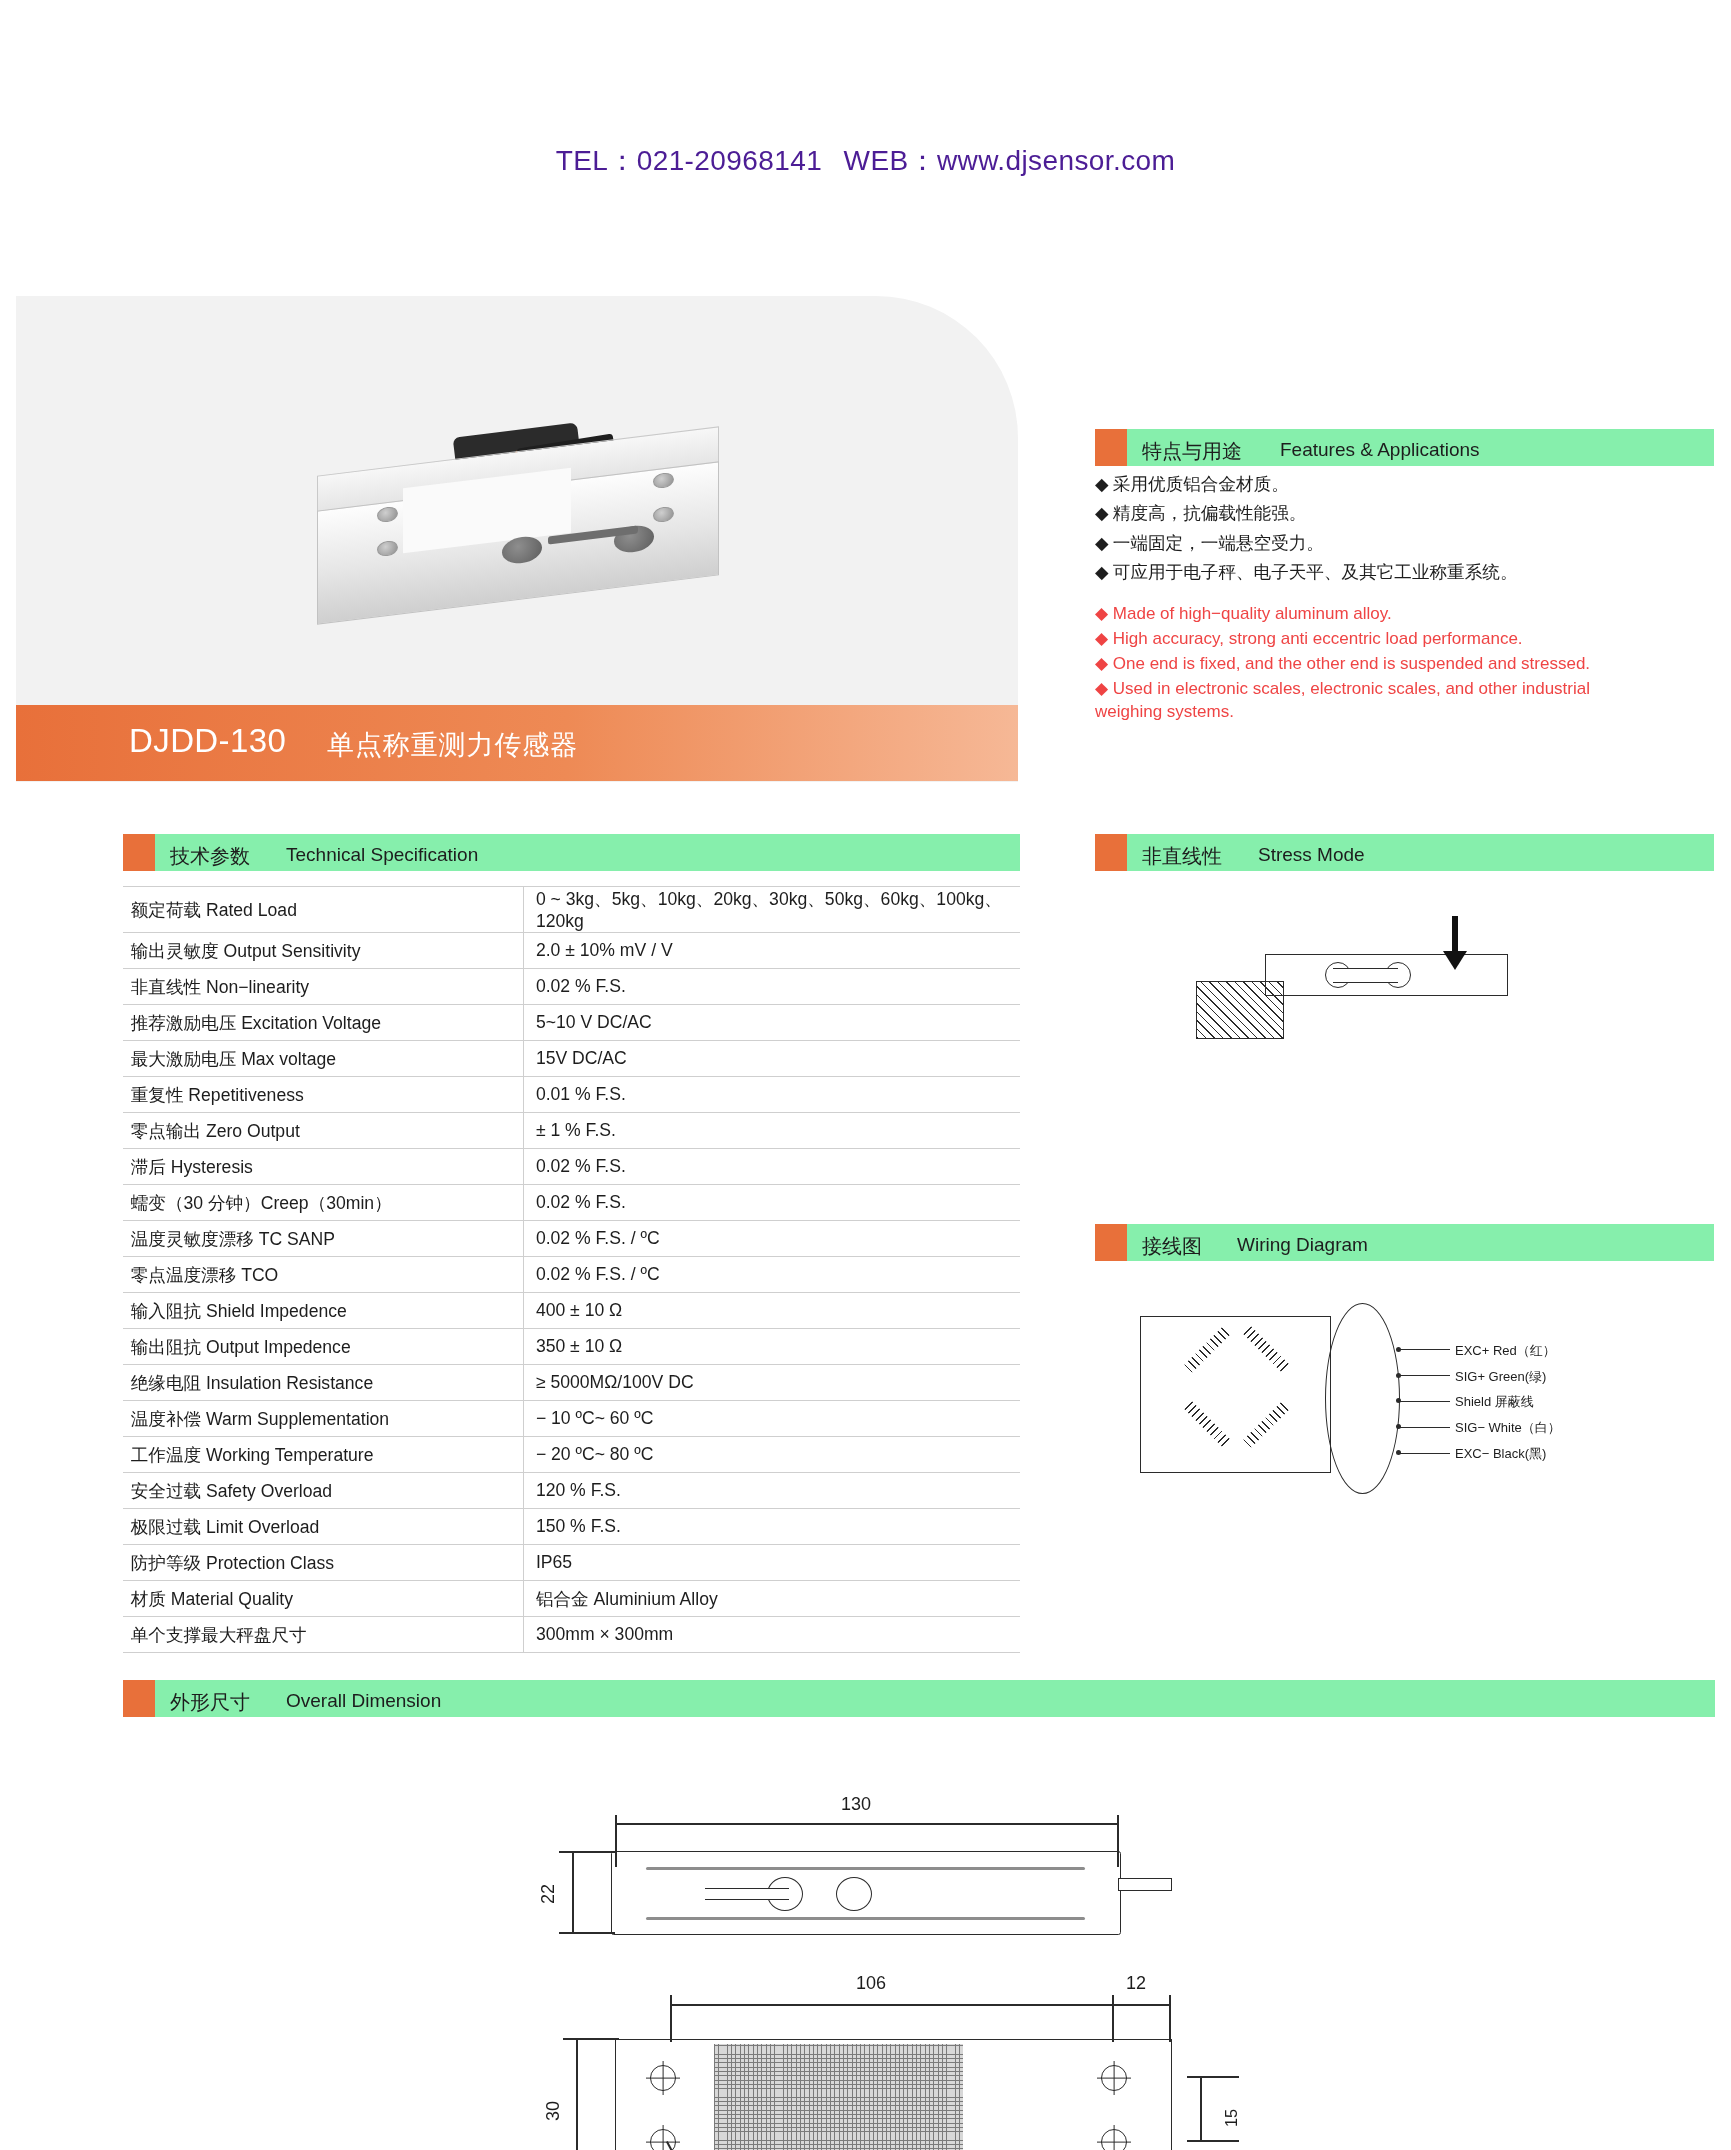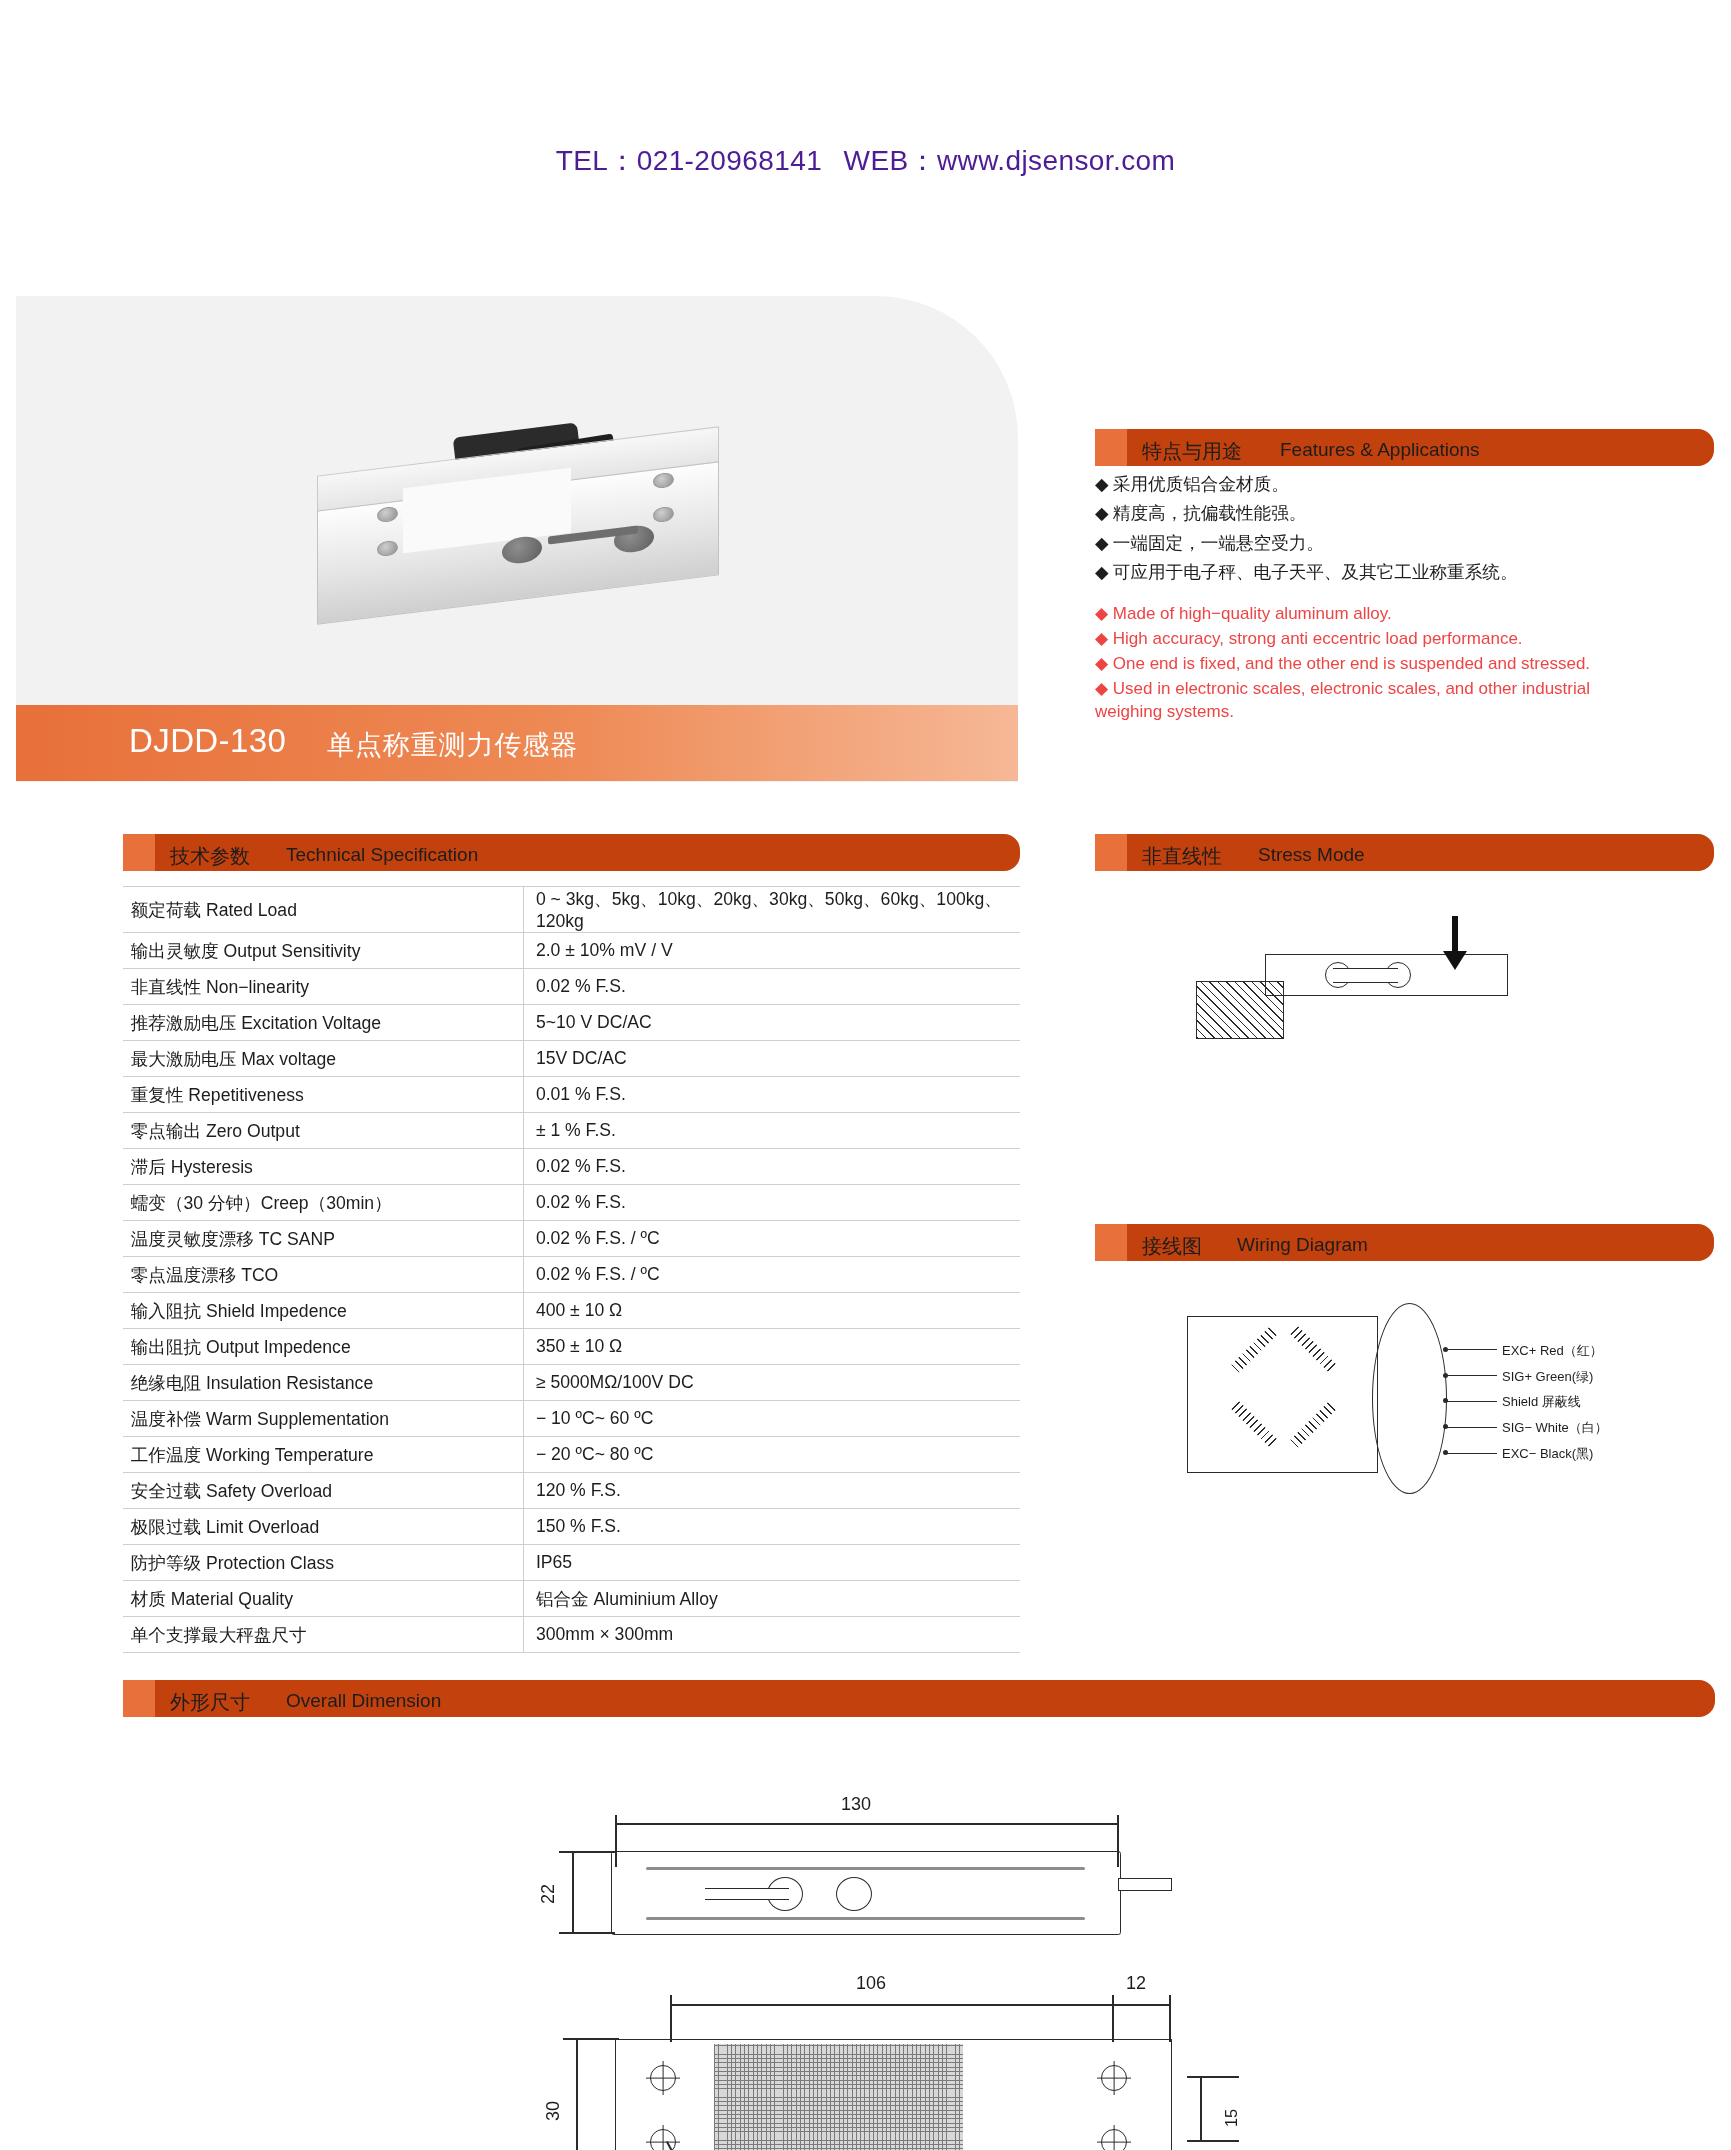--- a/index.html
+++ b/index.html
@@ -80,21 +80,21 @@
   }
   .title-code{
     position:absolute;left:129px;top:722px;font-size:33px;color:#ffffff;letter-spacing:0.4px;
   }
   .title-name{
     position:absolute;left:327px;top:727px;font-size:27px;color:#ffffff;letter-spacing:0.9px;
   }
 
   
   .sec{
-    position:absolute;height:37px;background:#c2410c;border-radius:16px;
+    position:absolute;height:37px;background:#86efac;
   }
   .sec .tick{
     position:absolute;left:0;top:0;width:32px;height:37px;background:#e8703a;
   }
   .sec .cn{
     position:absolute;left:47px;top:8.6px;font-size:20px;color:#1d1d1d;
   }
   .sec .en{
     position:absolute;top:9.5px;font-size:19px;color:#1d1d1d;
   }
@@ -123,21 +123,21 @@
   .stress-box{position:absolute;left:1196px;top:916px;width:327px;height:168px;}
   .sm-plate{position:absolute;left:69px;top:38px;width:241px;height:40px;border:1.3px solid #2b2b2b;background:#fff;}
   .sm-hole{position:absolute;width:24px;height:24px;border-radius:50%;background:#fff;border:1.3px solid #2b2b2b;}
   .sm-slot{position:absolute;left:137px;top:52px;width:65px;height:13px;background:#fff;border-top:1.3px solid #2b2b2b;border-bottom:1.3px solid #2b2b2b;}
   .sm-wall{position:absolute;left:0;top:65px;width:86px;height:56px;border:1.3px solid #2b2b2b;
     background:repeating-linear-gradient(45deg,#2b2b2b 0 0.9px,transparent 0.9px 6px);}
   .sm-arrow{position:absolute;left:256px;top:0px;width:6px;height:40px;background:#111;}
   .sm-arrow:after{content:"";position:absolute;left:-9.5px;top:35px;border-left:12.5px solid transparent;border-right:12.5px solid transparent;border-top:19px solid #111;}
 
   
-  .wire-box{position:absolute;left:1187px;top:1303px;width:430px;height:189px;}
+  .wire-box{position:absolute;left:1140px;top:1303px;width:430px;height:189px;}
   .wb-rect{position:absolute;left:0;top:13px;width:189px;height:155px;border:1.3px solid #2b2b2b;}
   .wb-res{position:absolute;width:55px;height:11.2px;background:repeating-linear-gradient(90deg,#2b2b2b 0 1.3px,#fff 1.3px 5.2px);}
   .wb-ell{position:absolute;left:185px;top:0px;width:73px;height:189px;border:1.3px solid #2b2b2b;border-radius:50%;}
   .wb-lead{position:absolute;height:1.3px;background:#2b2b2b;}
   .wb-dot{position:absolute;width:5.2px;height:5.2px;border-radius:50%;background:#2b2b2b;}
   .wb-lbl{position:absolute;font-size:13px;color:#1d1d1d;white-space:nowrap;}
 
   
   .dim-area{position:absolute;left:0;top:1798px;width:1731px;height:559px;}
   .dl{position:absolute;background:#2b2b2b;}

